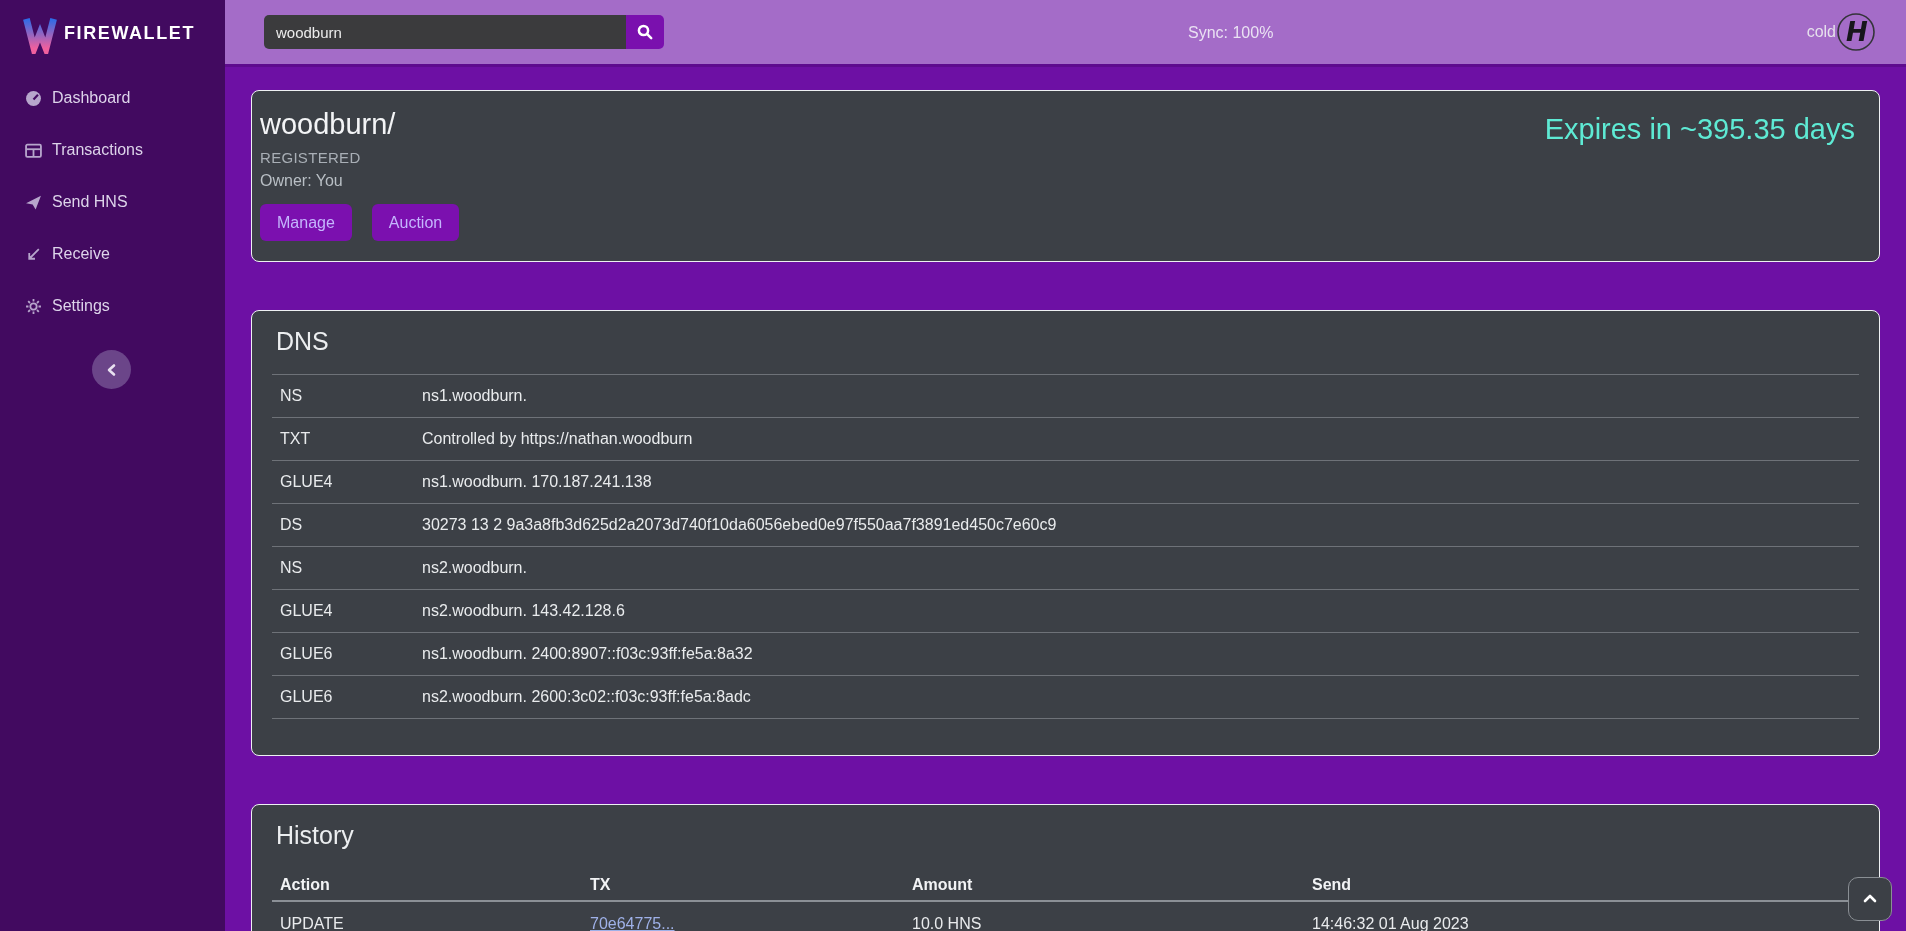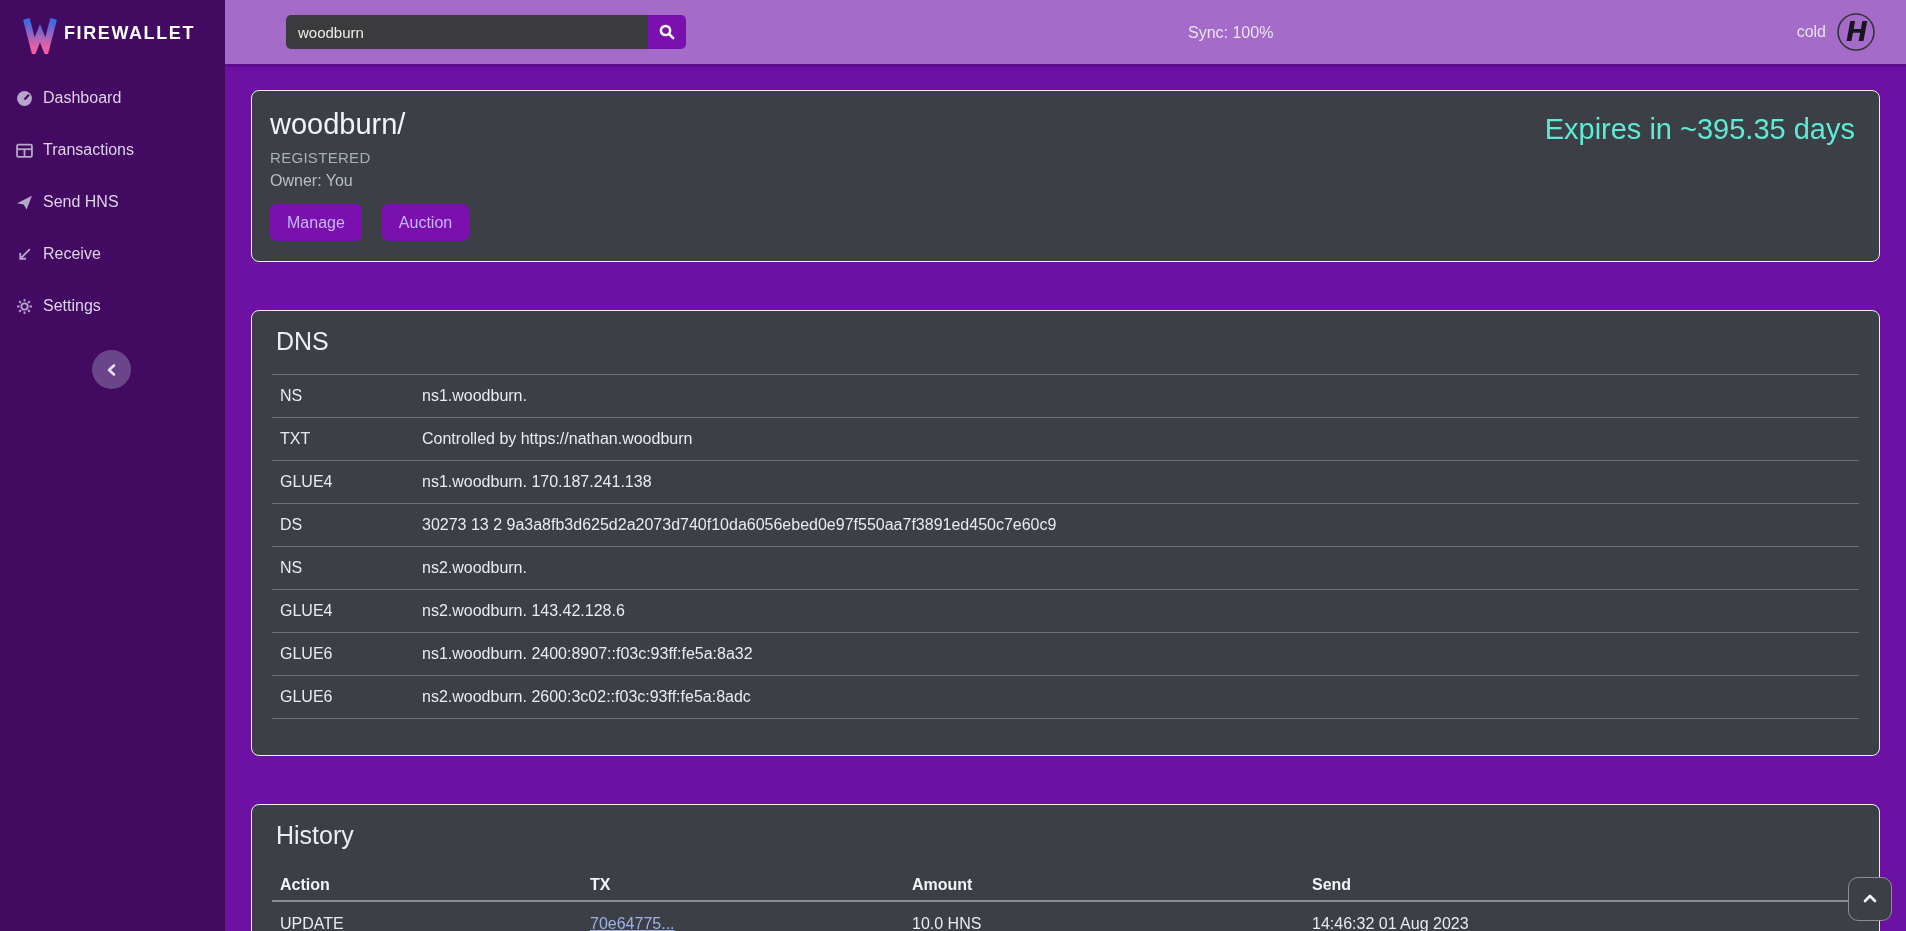--- a/index.html
+++ b/index.html
@@ -13,61 +13,61 @@
   
   .sidebar {
     width: 225px; height: 931px; background: #420a60;
     flex-shrink: 0; position: relative; z-index: 2;
   }
   .logo-row { height: 67px; display: flex; align-items: center; padding-left: 20px; gap: 4px; }
   .logo-text { color: #ffffff; font-weight: bold; font-size: 18px; letter-spacing: 1.6px; }
   .menu { list-style: none; margin-top: 22px; }
   .menu li {
     display: flex; align-items: flex-end; gap: 10px;
-    padding-left: 16px; height: 18px; margin-bottom: 34px;
+    padding-left: 25px; height: 18px; margin-bottom: 34px;
     color: #ddd4ea; font-size: 16px; cursor: pointer;
   }
   .menu .micon { width: 17px; height: 17px; color: #b7a6cc; display: inline-flex; }
   .collapse-btn {
     position: absolute; left: 92px; top: 350px; width: 39px; height: 39px;
     border-radius: 50%; background: #6b4589; border: none; cursor: pointer;
     display: flex; align-items: center; justify-content: center;
   }
 
   
   .right-col { flex: 1; display: flex; flex-direction: column; min-width: 0; }
 
   
   .topbar {
     height: 67px; background: #a46cc8; border-bottom: 3px solid #5e0b8e;
     display: flex; align-items: center; position: relative; flex-shrink: 0;
   }
-  .search-wrap { margin-left: 61px; display: flex; height: 34px; }
+  .search-wrap { margin-left: 39px; display: flex; height: 34px; }
   .search-input {
     width: 362px; background: #3b3b3d; border: none; outline: none;
     border-radius: 5px 0 0 5px; color: #ececec; font-size: 15px; padding: 0 12px;
     font-family: "Liberation Sans", "DejaVu Sans", sans-serif;
   }
   .search-btn {
     width: 38px; background: #7a10ae; border: none; border-radius: 0 5px 5px 0;
     display: flex; align-items: center; justify-content: center; cursor: pointer;
   }
   .sync-label { position: absolute; left: 963px; top: 24px; color: #eae2f3; font-size: 16px; }
-  .wallet-area { margin-left: auto; display: flex; align-items: center; gap: 10px; padding-right: 30px; cursor: pointer; }
+  .wallet-area { margin-left: auto; display: flex; align-items: center; padding-right: 30px; cursor: pointer; }
   .wallet-name { color: #e6e1ec; font-size: 16px; }
 
   
   .main { flex: 1; background: #6d10a4; padding: 23px 26px; overflow: hidden; }
   .card {
     background: #3c4046; border: 1px solid #eef0f2; border-radius: 8px;
     color: #fff; margin-bottom: 48px;
   }
 
   
-  .domain-card { padding: 17px 24px 20px 18px; display: flex; justify-content: space-between; }
+  .domain-card { padding: 17px 24px 20px 8px; display: flex; justify-content: space-between; }
   .domain-name { font-size: 29px; font-weight: 500; color: #f3f4f6; }
   .domain-status { font-size: 15px; color: #a9afb6; margin-top: 8px; letter-spacing: 0.3px; }
   .domain-owner { font-size: 16px; color: #b9bfc5; margin-top: 6px; }
   .btn-row { margin-top: 14px; display: flex; gap: 20px; }
   .btn {
     background: #7b10af; color: #c4b5fd; border: none; border-radius: 6px;
     padding: 0 17px; height: 37px; font-size: 16px; cursor: pointer;
     font-family: "Liberation Sans", "DejaVu Sans", sans-serif;
   }
   .expires { font-size: 29px; color: #5eead4; font-weight: 400; margin-top: 5px; }

